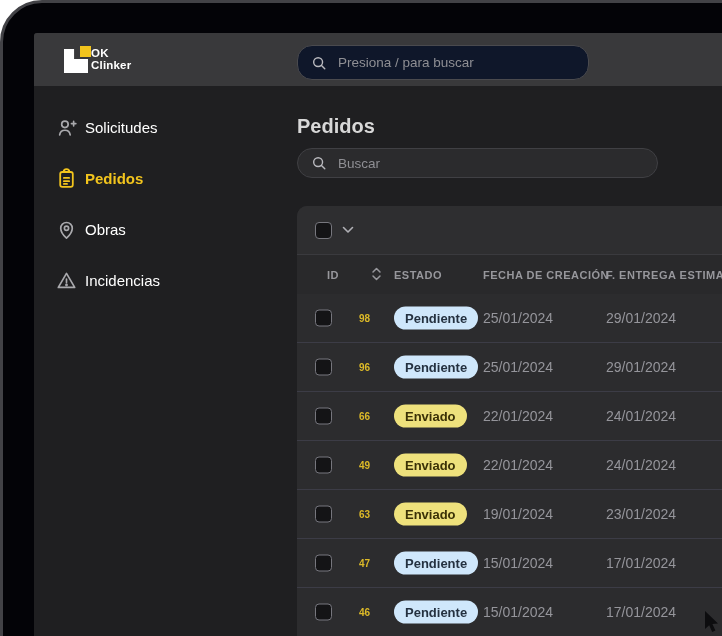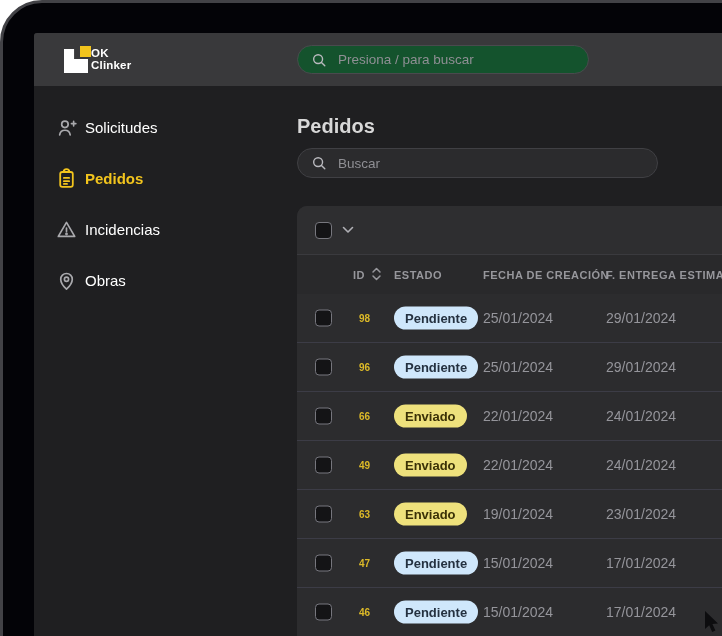--- a/index.html
+++ b/index.html
@@ -12,22 +12,22 @@
   .screen{position:absolute;left:34px;top:33px;width:700px;height:620px;background:#1f1f21;
           border-top-left-radius:3px;overflow:hidden;}
   
   .topbar{position:relative;height:53px;background:#39393b;display:flex;align-items:center;}
   .brand{display:flex;align-items:center;margin-left:30px;}
   .logo-mark{position:relative;width:27px;height:27px;}
   .logo-l{position:absolute;left:0;top:3px;width:24px;height:24px;background:#ffffff;
           clip-path:polygon(0 0,42% 0,42% 42%,100% 42%,100% 100%,0 100%);}
   .logo-sq{position:absolute;right:0;top:0;width:11px;height:11px;background:#f2c41d;}
   .brand-name{color:#fff;font-size:11.5px;font-weight:bold;line-height:11.5px;letter-spacing:.2px;}
-  .searchpill{display:flex;align-items:center;box-sizing:border-box;background:#14532d;
-              border:1px solid #4a4a4e;border-radius:15px;height:29px;}
+  .searchpill{display:flex;align-items:center;box-sizing:border-box;background:#0f172a;
+              border:1px solid #4a4a4e;border-radius:15px;height:35px;}
   .topbar .searchpill{position:absolute;left:263px;top:12px;width:292px;}
   .searchpill svg{margin:0 9px 0 13px;flex:none;}
   .searchpill input{flex:1;background:transparent;border:none;outline:none;
                     color:#d6d6d6;font-size:13.5px;font-family:"Liberation Sans",sans-serif;}
   .searchpill input::placeholder{color:#8f8f94;}
   
   .appbody{display:flex;height:567px;}
   .sidebar{width:263px;flex:none;padding-top:16px;}
   .side-item{display:flex;align-items:center;height:51px;padding-left:21px;gap:8px;cursor:pointer;}
   .side-item .icn{width:22px;height:22px;color:#a9a9ad;display:flex;align-items:center;justify-content:center;}
@@ -39,21 +39,21 @@
   .content .searchpill{width:361px;height:30px;background:#2b2b2d;border-color:#404044;}
   
   .card{margin-top:28px;width:437px;background:#2c2c2e;border-top-left-radius:10px;height:470px;}
   .card-toolbar{height:48px;display:flex;align-items:center;padding-left:18px;gap:10px;
                 background:#2e2e30;border-top-left-radius:10px;border-bottom:1px solid #3a3a3e;}
   .checkbox{display:inline-block;width:15px;height:15px;border:1.5px solid #77777e;
             border-radius:4px;background:#141416;flex:none;cursor:pointer;}
   .thead{position:relative;height:39px;background:#29292b;color:#97979c;font-size:11px;
          font-weight:bold;letter-spacing:.5px;}
   .thead span{position:absolute;top:50%;transform:translateY(-50%);white-space:nowrap;}
-  .h-id{left:30px;width:38px;text-align:right;}
+  .h-id{left:30px;width:38px;text-align:left;}
   .h-sort{left:74px;}
   .h-estado{left:97px;}
   .h-fecha{left:186px;}
   .h-entrega{left:309px;}
   .trow{position:relative;height:48px;border-top:1px solid #3c3c46;cursor:pointer;}
   .trow:first-child{border-top:none;}
   .cell{position:absolute;top:50%;transform:translateY(-50%);white-space:nowrap;}
   .cell-check{left:18px;}
   .cell-id{left:30px;width:43px;text-align:right;color:var(--id-color,#dcb928);
            font-size:10px;font-weight:bold;}
@@ -110,35 +110,35 @@
               <rect x="4" y="3.8" width="12" height="14.2" rx="2"></rect>
               <path d="M7.3 3.8a2.7 2.7 0 0 1 5.4 0"></path>
               <path d="M7.5 9.5h5M7.5 12.5h5M7.5 15.2h3"></path>
             </svg>
           </span>
           <span class="lbl">Pedidos</span>
         </div>
         <div class="side-item">
           <span class="icn">
             <svg width="21" height="21" viewBox="0 0 20 20" fill="none" stroke="currentColor" stroke-width="1.6" stroke-linecap="round" stroke-linejoin="round">
+              <path d="M10 18.2S4.5 13.4 4.5 8.8a5.5 5.5 0 1 1 11 0c0 4.6-5.5 9.4-5.5 9.4Z"></path>
+              <circle cx="10" cy="8.8" r="2"></circle>
+            </svg>
+          </span>
+          <span class="lbl">Obras</span>
+        </div>
+        <div class="side-item">
+          <span class="icn">
+            <svg width="21" height="21" viewBox="0 0 20 20" fill="none" stroke="currentColor" stroke-width="1.6" stroke-linecap="round" stroke-linejoin="round">
               <path d="M10 3.2 17.8 16.6H2.2Z"></path>
                 <path d="M10 8.6v3.4"></path>
                 <circle cx="10" cy="14.3" r=".55" fill="currentColor"></circle>
             </svg>
           </span>
           <span class="lbl">Incidencias</span>
-        </div>
-        <div class="side-item">
-          <span class="icn">
-            <svg width="21" height="21" viewBox="0 0 20 20" fill="none" stroke="currentColor" stroke-width="1.6" stroke-linecap="round" stroke-linejoin="round">
-              <path d="M10 18.2S4.5 13.4 4.5 8.8a5.5 5.5 0 1 1 11 0c0 4.6-5.5 9.4-5.5 9.4Z"></path>
-              <circle cx="10" cy="8.8" r="2"></circle>
-            </svg>
-          </span>
-          <span class="lbl">Obras</span>
         </div>
       </nav>
 
       <main class="content">
         <h1 class="page-title">Pedidos</h1>
 
         <div class="searchpill">
           <svg width="16" height="16" viewBox="0 0 18 18" fill="none" stroke="#b9b9be" stroke-width="1.6" stroke-linecap="round">
             <circle cx="8" cy="8" r="5"></circle>
               <line x1="11.8" y1="11.8" x2="15.5" y2="15.5"></line>

